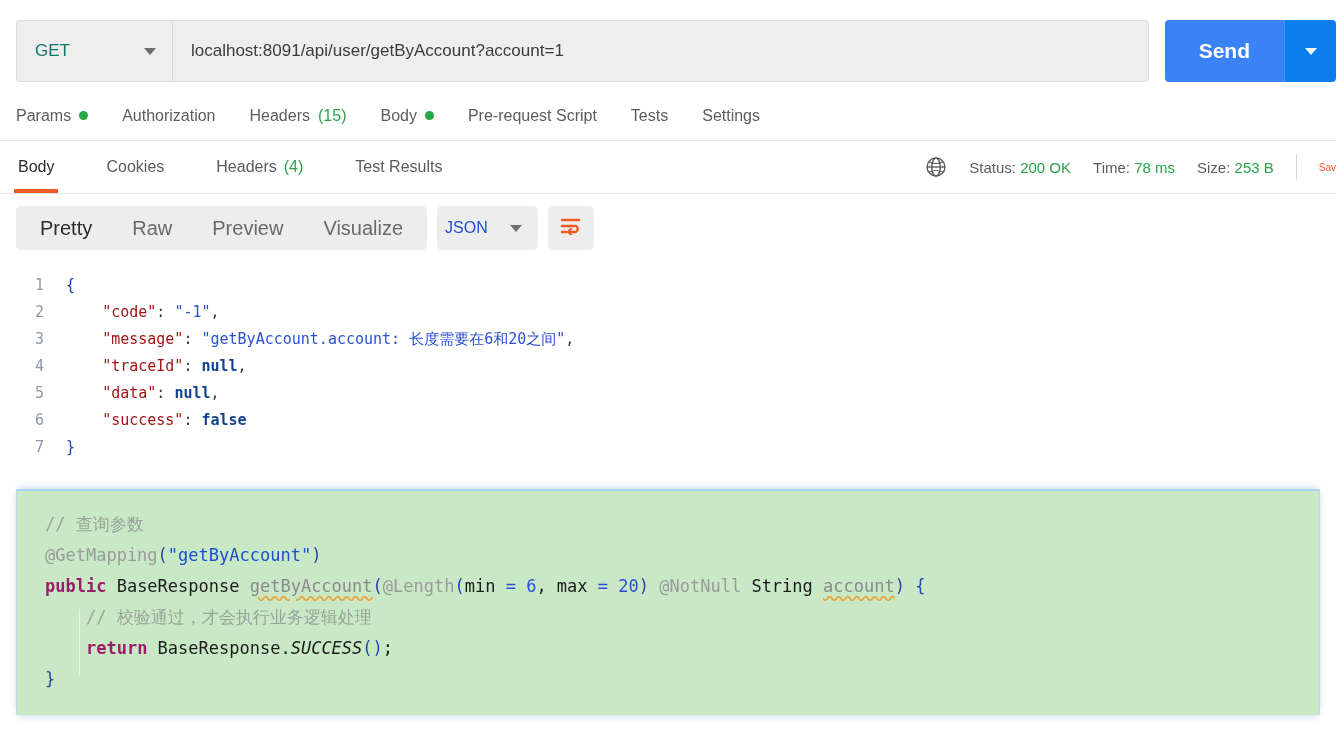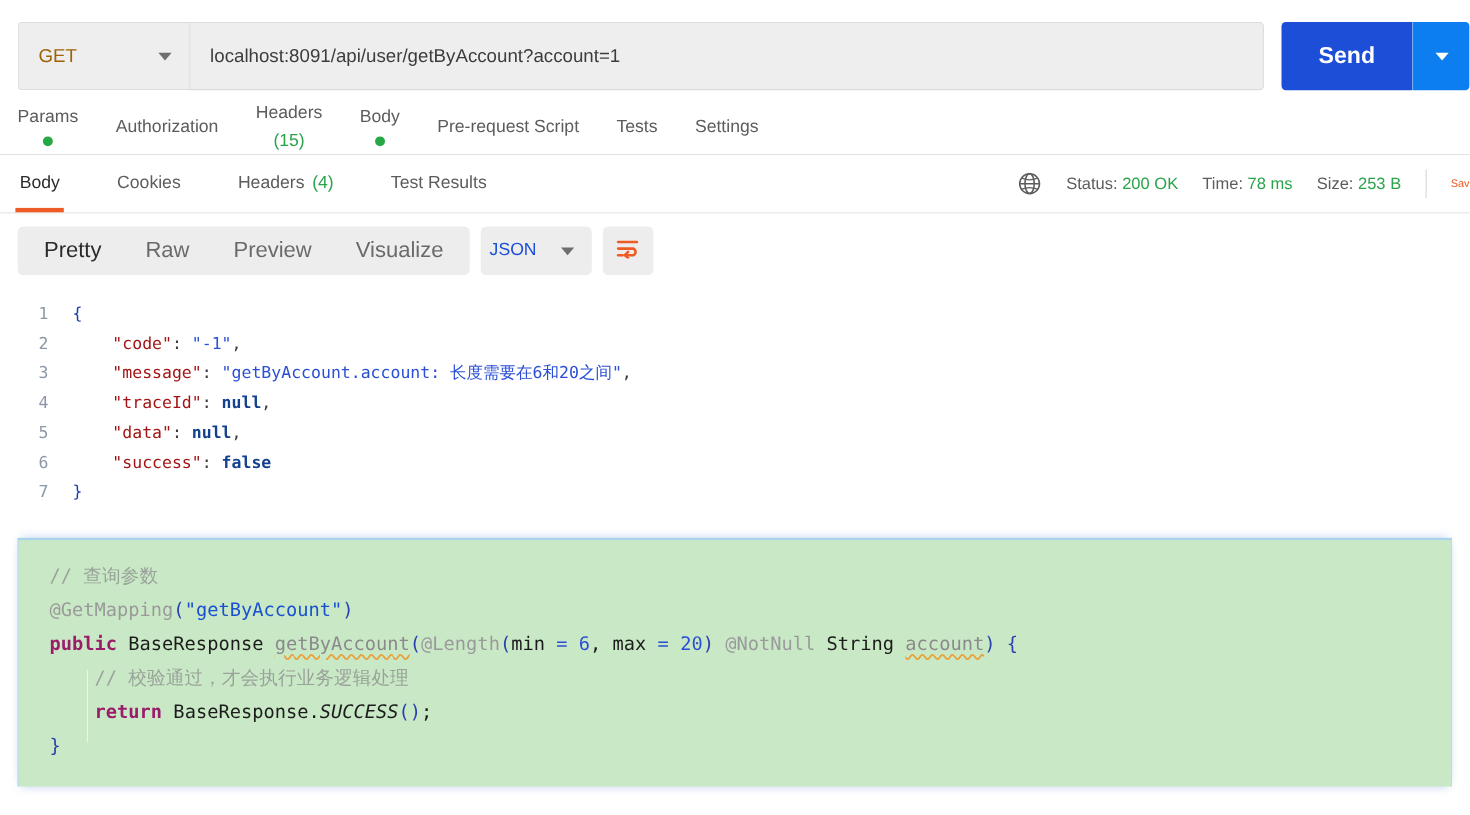--- a/index.html
+++ b/index.html
@@ -22,21 +22,21 @@
     height: 62px;
     background: #eeeeee;
     border: 1px solid #dcdcdc;
     border-right: none;
     border-radius: 4px 0 0 4px;
     display: flex;
     align-items: center;
     justify-content: space-between;
     padding: 0 16px 0 18px;
     font-size: 17px;
-    color: #a16207;
+    color: #0f766e;
     cursor: pointer;
   }
   .caret-down {
     width: 0; height: 0;
     border-left: 6px solid transparent;
     border-right: 6px solid transparent;
     border-top: 7px solid #6e6e6e;
   }
   .url-input {
     flex: 1;
@@ -49,21 +49,21 @@
     color: #3c3c3c;
     font-family: "Liberation Sans", sans-serif;
     outline: none;
   }
   .send-group {
     display: flex;
     margin-left: 16px;
     height: 62px;
   }
   .send-button {
-    background: #1d4ed8;
+    background: #3b82f6;
     color: #ffffff;
     border: none;
     font-size: 21px;
     font-weight: bold;
     font-family: "Liberation Sans", sans-serif;
     padding: 12px 34px;
     border-radius: 4px 0 0 4px;
     cursor: pointer;
   }
   .send-caret {
@@ -82,21 +82,21 @@
   .req-tabs {
     display: flex;
     align-items: center;
     gap: 34px;
     padding: 0 16px;
     height: 50px;
     border-bottom: 1px solid #e4e4e4;
     font-size: 16px;
     color: #5c5c5c;
   }
-  .req-tabs .tab { display: flex; align-items: center; gap: 8px; cursor: pointer; white-space: nowrap; flex-direction: column; }
+  .req-tabs .tab { display: flex; align-items: center; gap: 8px; cursor: pointer; white-space: nowrap; }
   .dot-green { width: 9px; height: 9px; border-radius: 50%; background: #28a745; display: inline-block; }
   .count-green { color: #2aa34a; }
 
   
   .resp-row {
     display: flex;
     align-items: center;
     height: 53px;
     padding: 0 0 0 6px;
     border-bottom: 1px solid #e4e4e4;

